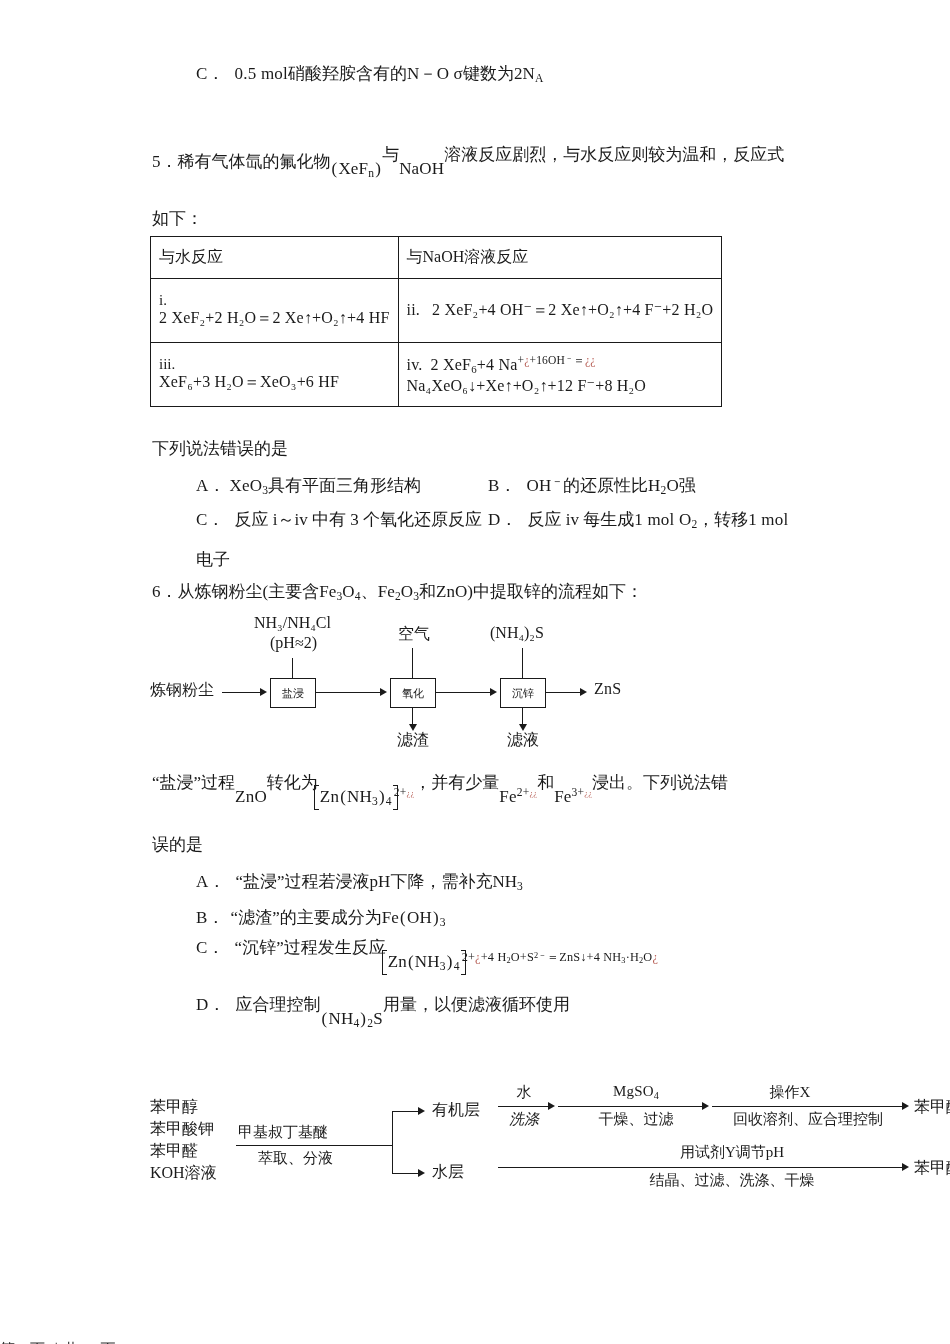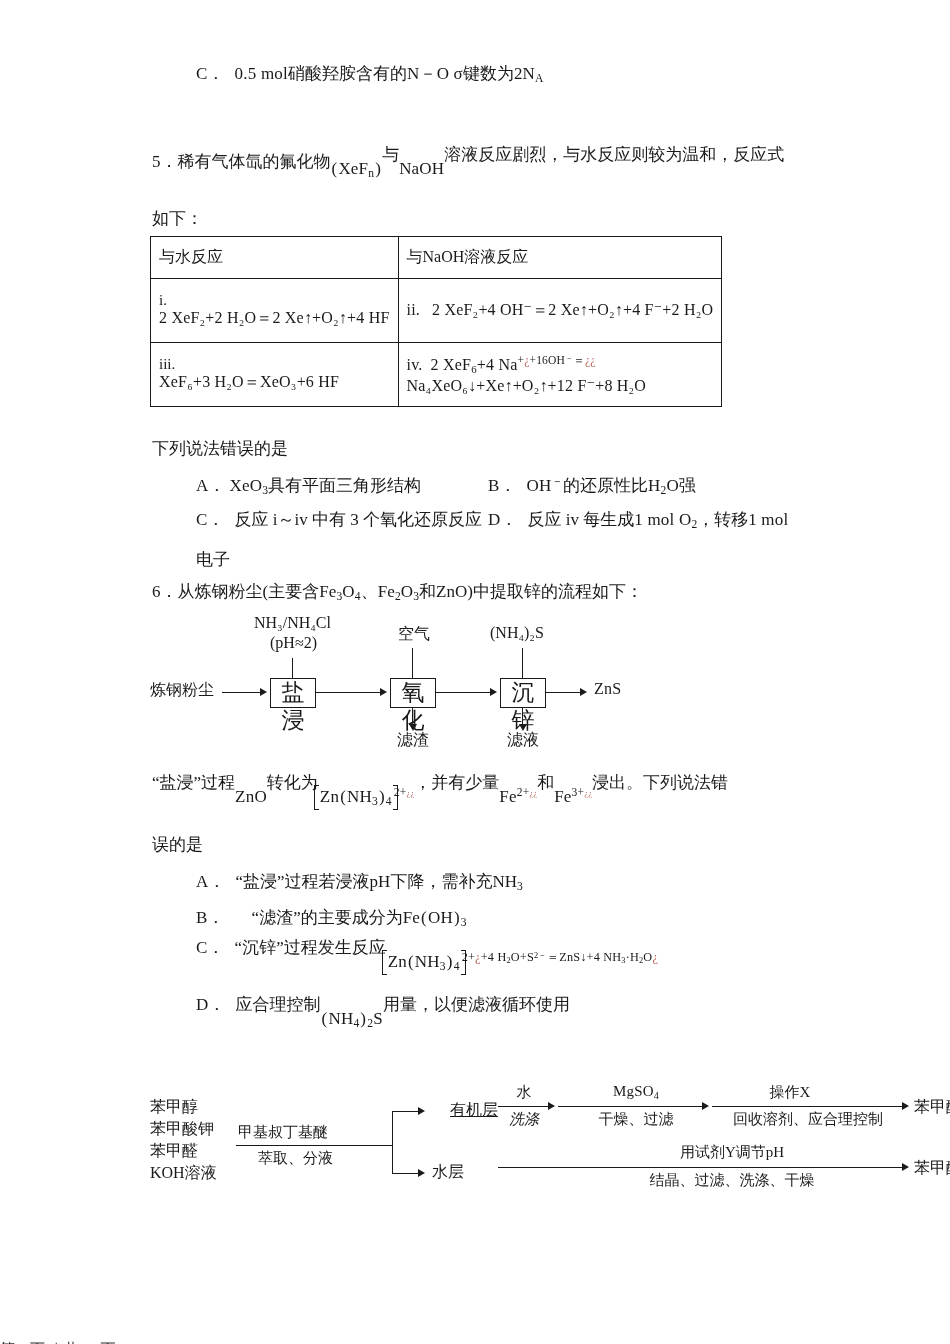--- a/index.html
+++ b/index.html
@@ -47,21 +47,21 @@
   .tbl .hdr { height:42px; }
   .tbl .body-row { height:64px; }
   .cellclip { overflow:hidden; white-space:nowrap; }
   .label-i { display:block; font-size:15px; line-height:1.05; }
   .eqline  { display:block; font-size:16px; line-height:1.15; white-space:nowrap; }
 
   
   .fc6 { position:absolute; left:150px; top:612px; width:660px; height:130px; }
   .fc6 .box {
     position:absolute; border:1px solid #1a1a1a; background:#fff;
-    font-size:23px; text-align:center; line-height:28px; height:28px;
+    font-size:11px; text-align:center; line-height:28px; height:28px;
     box-shadow:0 0 0 0 transparent;
   }
   .fc6 .tx { position:absolute; font-size:16px; white-space:nowrap; }
   .fc6 .hl { position:absolute; height:1px; background:#1a1a1a; }
   .fc6 .vl { position:absolute; width:1px; background:#1a1a1a; }
   .fc6 .ar-r { position:absolute; width:0; height:0;
       border-top:4px solid transparent; border-bottom:4px solid transparent;
       border-left:7px solid #1a1a1a; }
   .fc6 .ar-d { position:absolute; width:0; height:0;
       border-left:4px solid transparent; border-right:4px solid transparent;
@@ -213,21 +213,21 @@
   </div>
   <div class="stem cn" style="left:152px; top:833px;">误的是</div>
 
   <div class="opt" style="left:196px; top:870px;">
     <span>A．</span>
     <span class="cn" style="margin-left:6px;">“盐浸”过程若浸液pH下降，需补充NH</span><sub>3</sub>
   </div>
 
   <div class="opt" style="left:196px; top:906px;">
     <span>B．</span>
-    <span class="cn" style="margin-left:23px;">“滤渣”的主要成分为</span><span class="fm">Fe<span class="paren">(</span>OH<span class="paren">)</span><sub>3</sub></span>
+    <span class="cn" style="margin-left:2px;">“滤渣”的主要成分为</span><span class="fm">Fe<span class="paren">(</span>OH<span class="paren">)</span><sub>3</sub></span>
   </div>
 
   <div class="opt" style="left:196px; top:942px;">
     <span class="raise">C．</span>
     <span class="raise cn" style="margin-left:6px;">“沉锌”过程发生反应</span><span class="lower fm"><span class="brk">Zn<span class="paren">(</span>NH<sub>3</sub><span class="paren">)</span><sub>4</sub></span><sup class="sm">2+<span class="red">¿</span>+4 H<sub>2</sub>O+S<sup style="vertical-align:.35em;">2－</sup>＝ZnS↓+4 NH<sub>3</sub>·H<sub>2</sub>O<span class="red">¿</span></sup></span>
   </div>
 
   <div class="opt" style="left:196px; top:1000px;text-align:right;">
     <span class="raise">D．</span>
     <span class="raise cn" style="margin-left:6px;">应合理控制</span><span class="lower fm"><span class="paren">(</span>NH<sub>4</sub><span class="paren">)</span><sub>2</sub>S</span><span class="raise cn">用量，以便滤液循环使用</span>
@@ -244,21 +244,21 @@
     <div class="above cn" style="left:88px; top:28px;">甲基叔丁基醚</div>
     <div class="hl" style="left:86px; top:50px; width:156px;"></div>
     <div class="below cn" style="left:108px; top:54px;">萃取、分液</div>
 
     <div class="vl" style="left:242px; top:16px; height:62px;"></div>
     <div class="hl" style="left:242px; top:16px; width:28px;"></div>
     <div class="ar-r" style="left:268px; top:12px;"></div>
     <div class="hl" style="left:242px; top:78px; width:28px;"></div>
     <div class="ar-r" style="left:268px; top:74px;"></div>
 
-    <div class="tx cn" style="left:300px; top:5px;text-decoration:underline;">有机层</div>
+    <div class="tx cn" style="left:282px; top:5px;">有机层</div>
     <div class="tx cn" style="left:282px; top:67px;">水层</div>
 
     <div class="above cn" style="left:352px; top:-12px; width:44px;">水</div>
     <div class="hl" style="left:348px; top:11px; width:52px;"></div>
     <div class="ar-r" style="left:398px; top:7px;"></div>
     <div class="below cn" style="left:352px; top:15px; width:44px;font-style:italic;">洗涤</div>
 
     <div class="above fm" style="left:432px; top:-12px; width:108px;">MgSO<sub>4</sub></div>
     <div class="hl" style="left:408px; top:11px; width:146px;"></div>
     <div class="ar-r" style="left:552px; top:7px;"></div>

